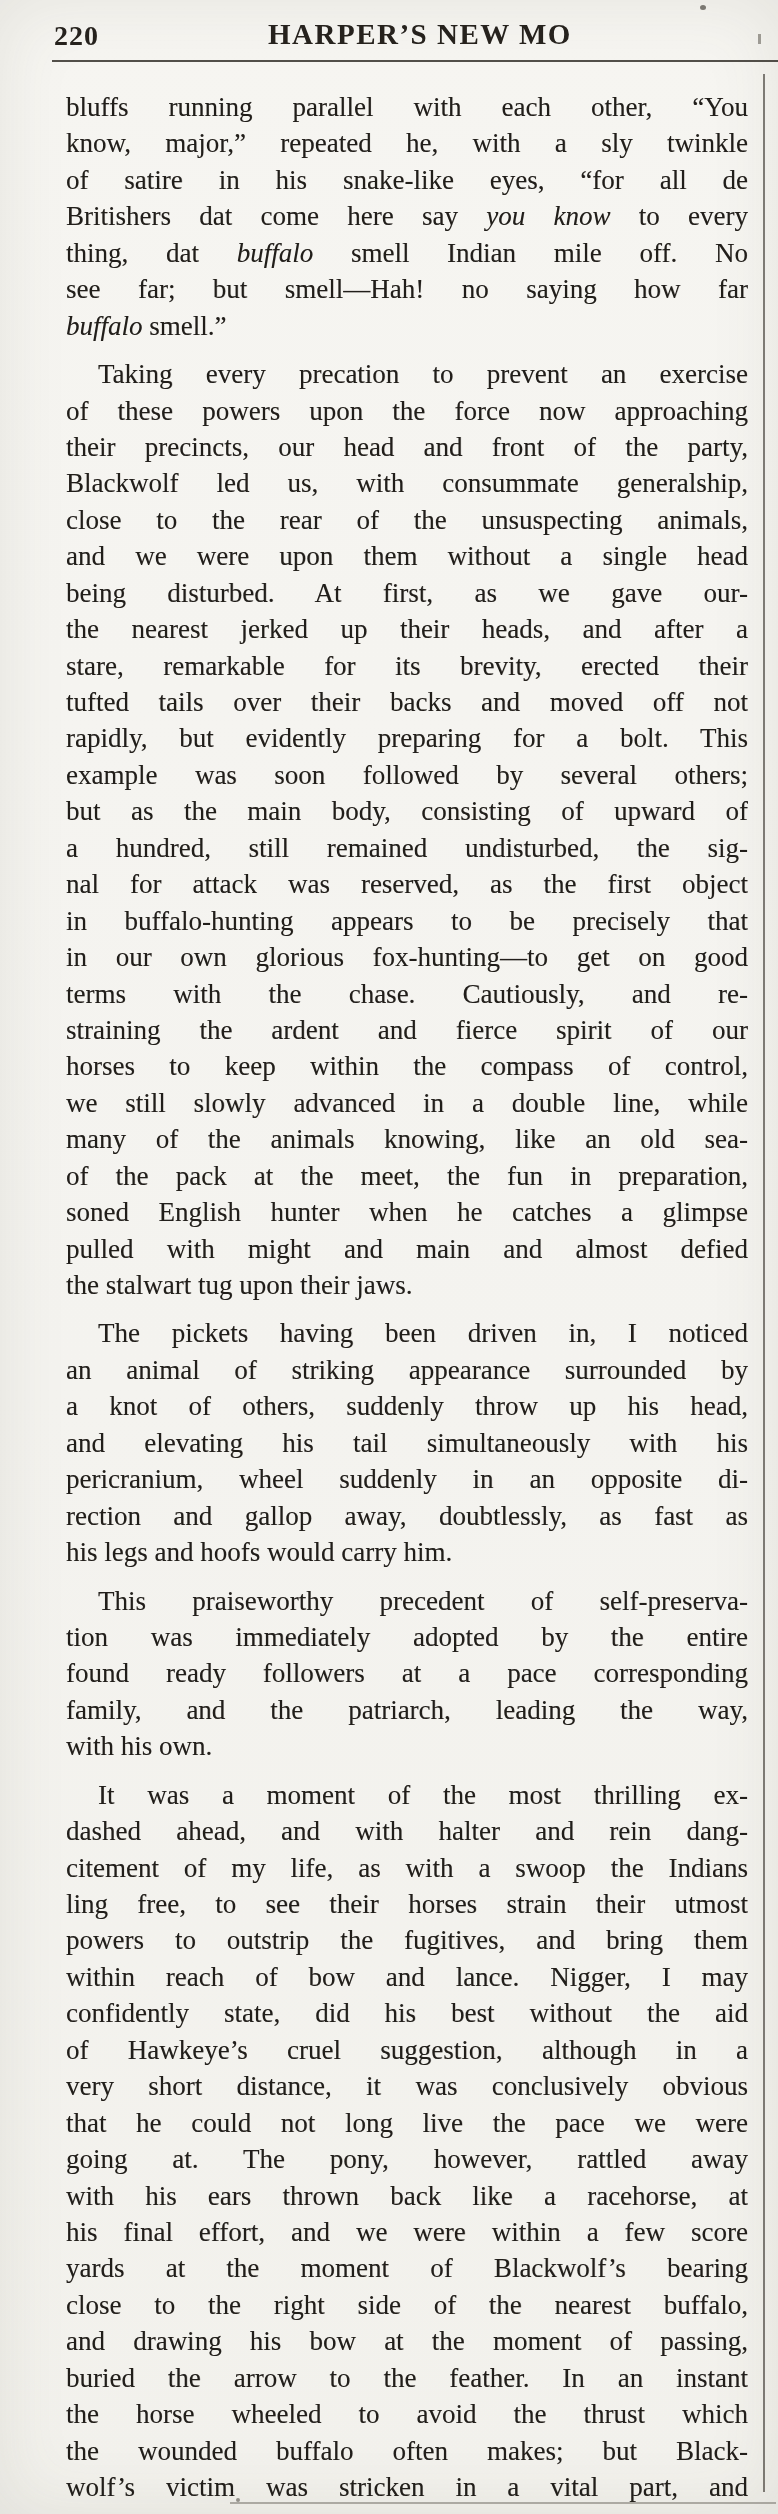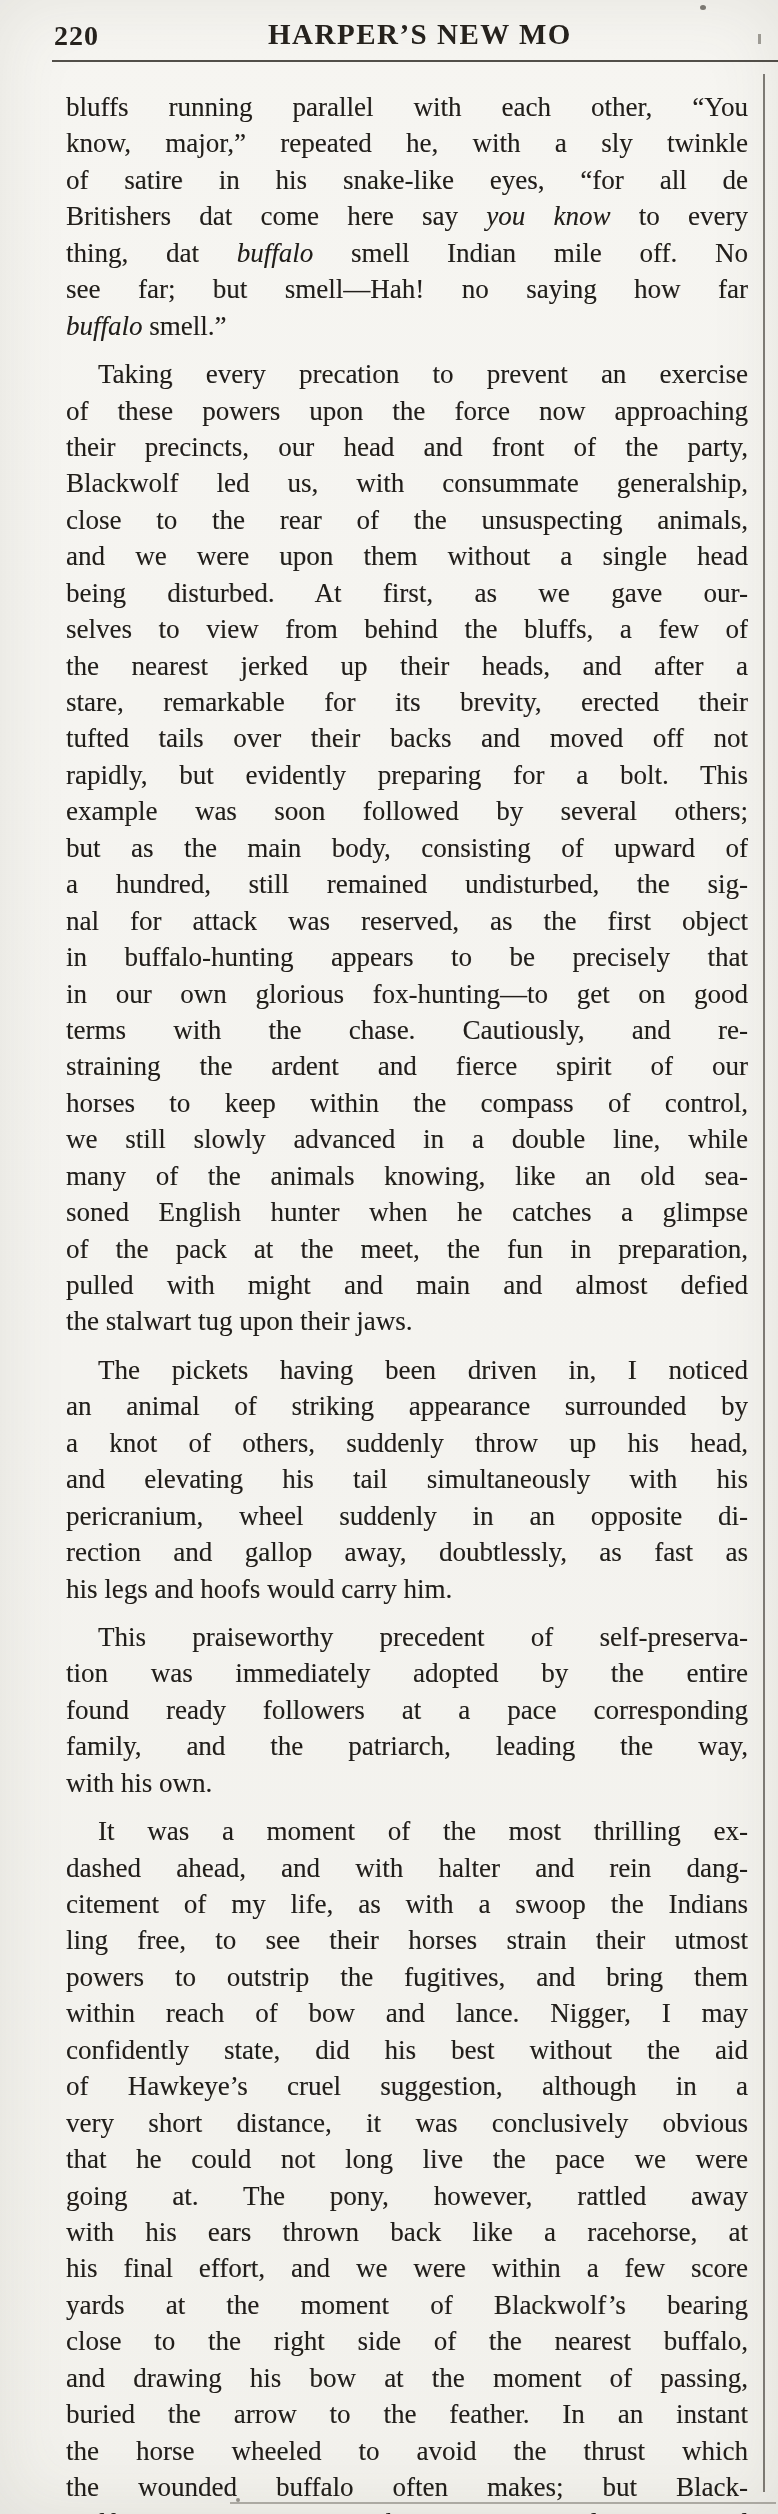--- a/index.html
+++ b/index.html
@@ -126,38 +126,37 @@
         <div class="line last"><i>buffalo</i> smell.”</div>
       </div>
       <div class="paragraph indent">
         <div class="line">Taking every precation to prevent an exercise</div>
         <div class="line">of these powers upon the force now approaching</div>
         <div class="line">their precincts, our head and front of the party,</div>
         <div class="line">Blackwolf led us, with consummate generalship,</div>
         <div class="line">close to the rear of the unsuspecting animals,</div>
         <div class="line">and we were upon them without a single head</div>
         <div class="line">being disturbed. At first, as we gave our-</div>
-        <div class="line">selves to view from behind the bluffs, a few of</div>
         <div class="line">the nearest jerked up their heads, and after a</div>
         <div class="line">stare, remarkable for its brevity, erected their</div>
         <div class="line">tufted tails over their backs and moved off not</div>
         <div class="line">rapidly, but evidently preparing for a bolt. This</div>
         <div class="line">example was soon followed by several others;</div>
         <div class="line">but as the main body, consisting of upward of</div>
         <div class="line">a hundred, still remained undisturbed, the sig-</div>
         <div class="line">nal for attack was reserved, as the first object</div>
         <div class="line">in buffalo-hunting appears to be precisely that</div>
         <div class="line">in our own glorious fox-hunting—to get on good</div>
         <div class="line">terms with the chase. Cautiously, and re-</div>
         <div class="line">straining the ardent and fierce spirit of our</div>
         <div class="line">horses to keep within the compass of control,</div>
         <div class="line">we still slowly advanced in a double line, while</div>
         <div class="line">many of the animals knowing, like an old sea-</div>
+        <div class="line">of the pack at the meet, the fun in preparation,</div>
         <div class="line">soned English hunter when he catches a glimpse</div>
-        <div class="line">of the pack at the meet, the fun in preparation,</div>
         <div class="line">pulled with might and main and almost defied</div>
         <div class="line last">the stalwart tug upon their jaws.</div>
       </div>
       <div class="paragraph indent">
         <div class="line">The pickets having been driven in, I noticed</div>
         <div class="line">an animal of striking appearance surrounded by</div>
         <div class="line">a knot of others, suddenly throw up his head,</div>
         <div class="line">and elevating his tail simultaneously with his</div>
         <div class="line">pericranium, wheel suddenly in an opposite di-</div>
         <div class="line">rection and gallop away, doubtlessly, as fast as</div>

